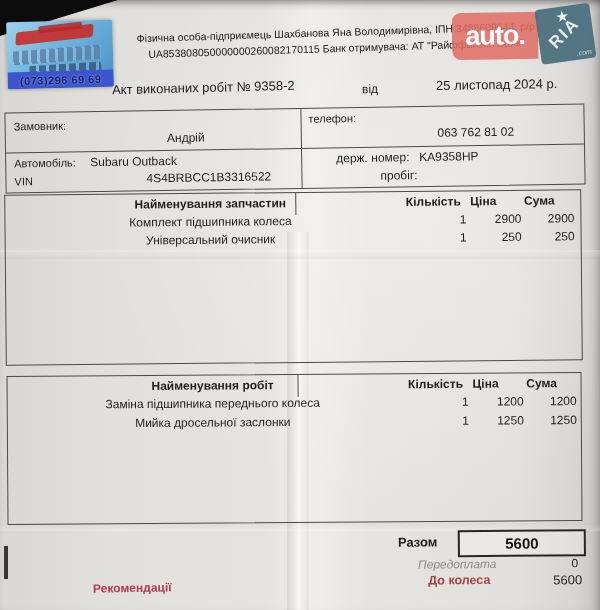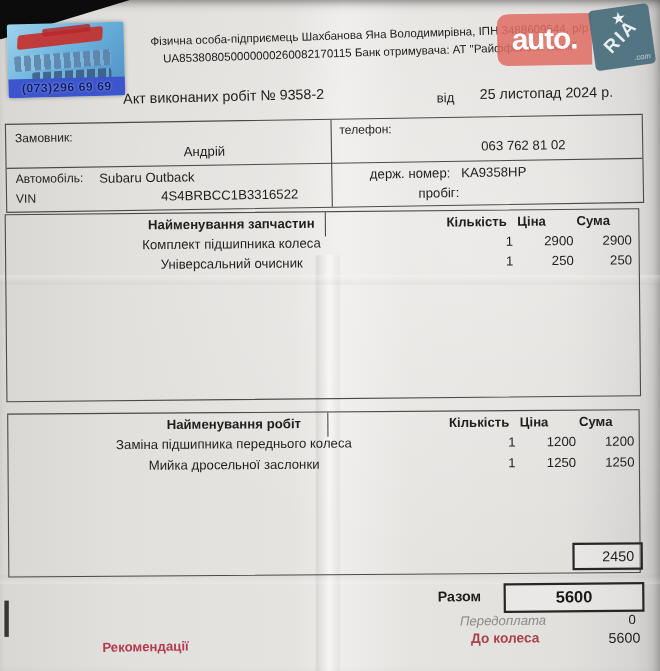--- a/index.html
+++ b/index.html
@@ -39,21 +39,21 @@
     background:repeating-linear-gradient(90deg,#37557d 0 7px,rgba(255,255,255,.1) 7px 10px);border-radius:2px;}
   .stamp-band{position:absolute;left:0;right:0;bottom:0;height:17px;background:#3c55cc;
     display:flex;align-items:center;justify-content:center;}
   .stamp-band span{font-size:11px;font-weight:bold;color:#0e1d6e;letter-spacing:.5px;
     text-shadow:0 0 2px rgba(255,255,255,.55);}
 
   
   .header-block{position:absolute;left:110px;top:24px;width:452px;z-index:2;
     transform:rotate(-1.8deg);text-align:center;font-size:10.5px;line-height:16px;color:#1a1a1a;}
   .act-title{position:absolute;left:112px;top:80px;font-size:13px;transform:rotate(-1.4deg);color:#1c1c1c;z-index:2;}
-  .date-label{position:absolute;left:397px;top:82px;font-size:12px;transform:rotate(-1deg);z-index:2;text-align:center;}
+  .date-label{position:absolute;left:362px;top:82px;font-size:12px;transform:rotate(-1deg);z-index:2;text-align:center;}
   .date-value{position:absolute;left:436px;top:77px;font-size:13px;transform:rotate(-1deg);z-index:2;}
 
   
   .watermark{position:absolute;left:452px;top:7px;width:142px;height:56px;z-index:4;transform:rotate(-1deg);}
   .wm-auto{position:absolute;left:0;top:5px;width:86px;height:47px;background:rgba(223,110,100,.86);
     border-radius:9px 0 0 9px;color:#fff;font-weight:bold;font-size:27px;
     display:flex;align-items:center;justify-content:center;letter-spacing:-1px;}
   .wm-ria{position:absolute;left:86px;top:0;width:55px;height:55px;background:rgba(72,108,124,.92);
     border-radius:4px;transform:rotate(-7deg);}
   .wm-star{position:absolute;left:20px;top:1px;color:#eef3f5;font-size:15px;}
@@ -167,23 +167,20 @@
     <div class="cell ctr" style="left:55px;top:21px;width:300px;">Заміна підшипника переднього колеса</div>
     <div class="cell rgt" style="left:430px;top:21px;width:31px;">1</div>
     <div class="cell rgt" style="left:468px;top:21px;width:48px;">1200</div>
     <div class="cell rgt" style="left:523px;top:21px;width:46px;">1200</div>
 
     <div class="cell ctr" style="left:55px;top:40px;width:300px;">Мийка дросельної заслонки</div>
     <div class="cell rgt" style="left:430px;top:40px;width:31px;">1</div>
     <div class="cell rgt" style="left:468px;top:40px;width:48px;">1250</div>
     <div class="cell rgt" style="left:523px;top:40px;width:46px;">1250</div>
 
-    <div class="box" style="left:512px;top:120px;width:60px;height:21px;">
-      <div class="cell rgt" style="left:0;top:3px;width:54px;font-size:13px;">2450</div>
-    </div>
   </div>
 
   <div class="totals">
     <div class="cell bold" style="left:8px;top:6px;font-size:13px;">Разом</div>
     <div class="box total-box">
       <span>5600</span>
     </div>
     <div class="cell prepaid" style="left:28px;top:29px;font-style:italic;">Передоплата</div>
     <div class="cell rgt" style="left:150px;top:29px;width:38px;">0</div>
     <div class="cell due" style="left:38px;top:45px;font-size:12.5px;">До колеса</div>

